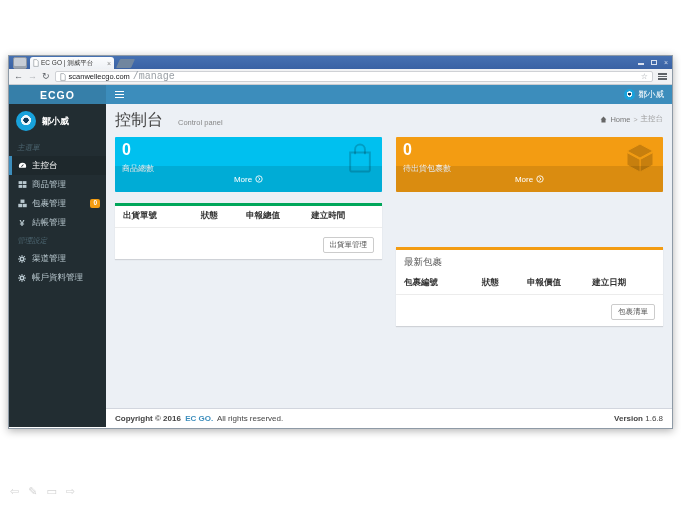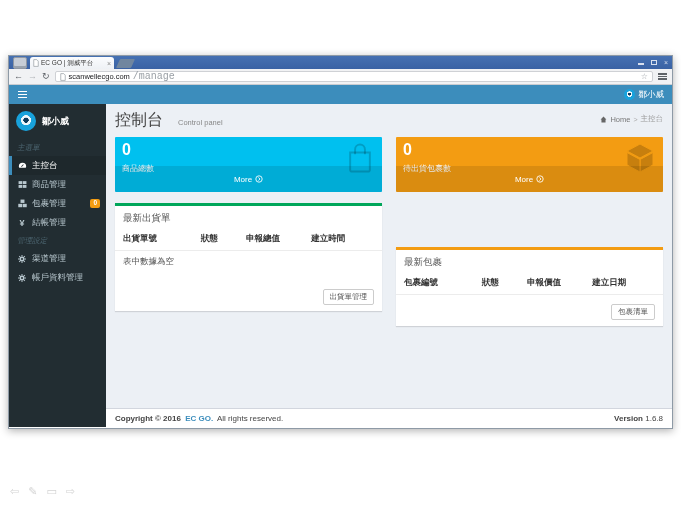--- a/index.html
+++ b/index.html
@@ -133,20 +133,21 @@
     <div class="menu-bars">
         <i></i>
         <i></i>
         <i></i>
       </div>
   </div>
 
   <div class="viewport">
 
     <div class="app-navbar">
+      <div class="logo">ECGO</div>
       <div class="hamburger">
           <i></i>
           <i></i>
           <i></i>
         </div>
       <div class="nav-user">
         <span class="avatar small"></span>
         <span>鄒小威</span>
       </div>
     </div>
@@ -276,28 +277,26 @@
             <svg width="8" height="8" viewBox="0 0 12 12" fill="none" stroke="#fff" stroke-width="1.3">
                 <circle cx="6" cy="6" r="4.8"></circle>
                 <path d="M5 3.6L7.4 6 5 8.4"></path>
               </svg>
           </div>
         </div>
       </div>
 
       <div class="row panels">
         <div class="box green">
-          <div class="box-header">最新出貨單</div>
           <div class="thead">
             <span class="th c1">出貨單號</span>
             <span class="th c2">狀態</span>
             <span class="th c3">申報總值</span>
             <span class="th c4">建立時間</span>
           </div>
-          <div class="empty-row">表中數據為空</div>
           <div class="box-footer">
             <span class="btn-sm">出貨單管理</span>
           </div>
         </div>
 
         <div class="box orange-top">
           <div class="box-header">最新包裹</div>
           <div class="thead">
             <span class="th c1">包裹編號</span>
             <span class="th c2">狀態</span>

